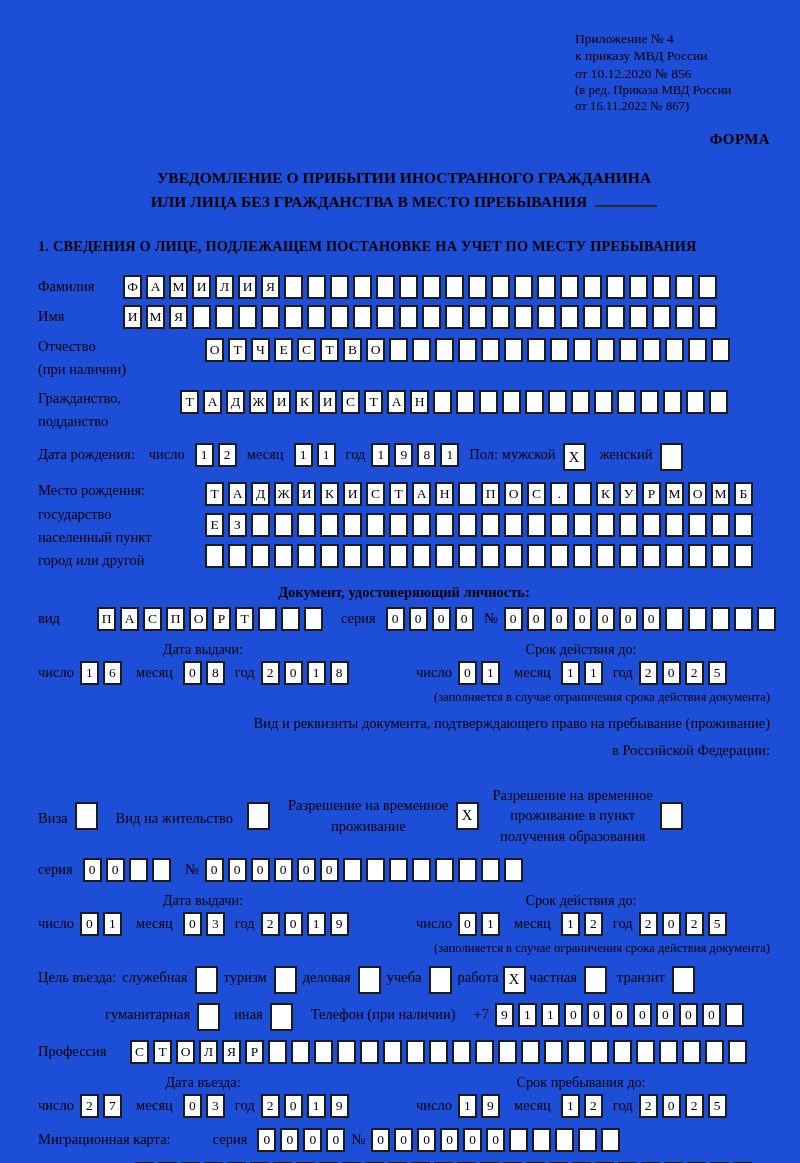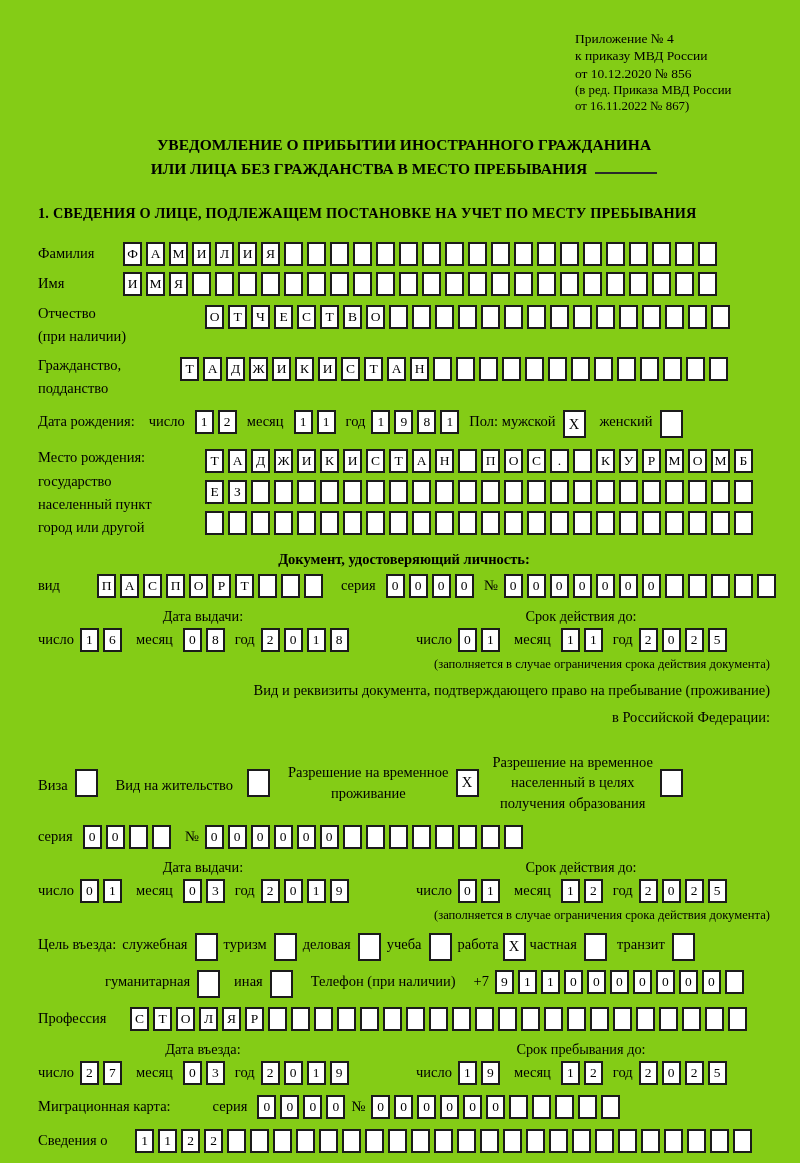--- a/index.html
+++ b/index.html
@@ -1,20 +1,20 @@
 <!DOCTYPE html>
 <html><head>
 <meta charset="utf-8">
 <style>
   html,body{margin:0;padding:0;background:#ffffff;}
   .page{
     width:800px;height:1163px;box-sizing:border-box;
     padding:30px 30px 0 38px;
     font-family:"Liberation Serif","DejaVu Serif",serif;
-    color:#000;background:#84cc16;overflow:hidden;
+    color:#000;background:#1d4ed8;overflow:hidden;
   }
   .appendix{width:195px;margin-left:auto;font-size:13.5px;line-height:1.28;}
   .appendix .gap{font-size:12.8px;}
   .forma{text-align:right;font-weight:bold;font-size:15px;margin-top:16px;letter-spacing:.4px;}
   .title{text-align:center;font-weight:bold;font-size:15.5px;margin-top:18px;line-height:1.55;}
   .underline{display:inline-block;width:62px;border-bottom:2px solid #2a2a2a;margin-left:8px;}
   .sec{font-weight:bold;font-size:14.3px;margin-top:24px;letter-spacing:.2px;}
 
   .row{display:flex;align-items:flex-start;margin-top:6px;}
   .lbl{font-size:14.5px;padding-top:3px;flex:none;}
@@ -58,20 +58,21 @@
 <div class="page">
 
   <div class="appendix">
     <div>Приложение № 4</div>
     <div>к приказу МВД России</div>
     <div>от 10.12.2020 № 856</div>
     <div class="gap">(в ред. Приказа МВД России</div>
     <div class="gap" style="margin-top:0">от 16.11.2022 № 867)</div>
   </div>
 
+  <div class="forma">ФОРМА</div>
 
   <div class="title">
     <div>УВЕДОМЛЕНИЕ О ПРИБЫТИИ ИНОСТРАННОГО ГРАЖДАНИНА</div>
     <div><span>ИЛИ ЛИЦА БЕЗ ГРАЖДАНСТВА В МЕСТО ПРЕБЫВАНИЯ</span><span class="underline"></span></div>
   </div>
 
   <div class="sec">1. СВЕДЕНИЯ О ЛИЦЕ, ПОДЛЕЖАЩЕМ ПОСТАНОВКЕ НА УЧЕТ ПО МЕСТУ ПРЕБЫВАНИЯ</div>
 
   <div class="row" style="margin-top:20px;">
     <div class="lbl w-fam">Фамилия</div>
@@ -412,21 +413,21 @@
     <span class="checkbox"></span>
     <span class="lbl ml18" style="padding-top:6px;">Вид на жительство</span>
     <span class="checkbox ml14"></span>
     <span class="optcol ml18">
       <div>Разрешение на временное</div>
       <div>проживание</div>
     </span>
     <span class="checkbox">X</span>
     <span class="optcol ml14">
       <div>Разрешение на временное</div>
-      <div>населенный в целях</div>
+      <div>проживание в пункт</div>
       <div>получения образования</div>
     </span>
     <span class="checkbox"></span>
   </div>
 
   <div class="row" style="margin-top:12px;">
     <span class="lbl">серия</span>
     <span class="cells ml10">
         <span class="cell">0</span>
         <span class="cell">0</span>

